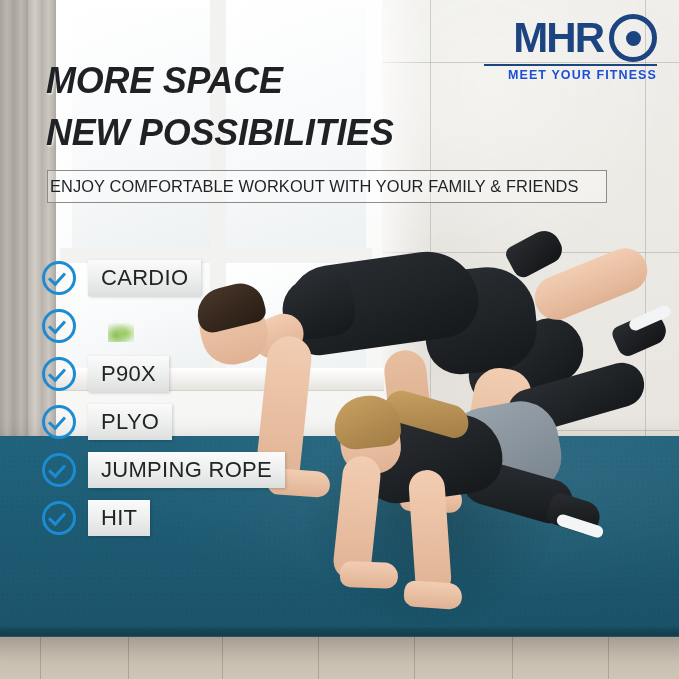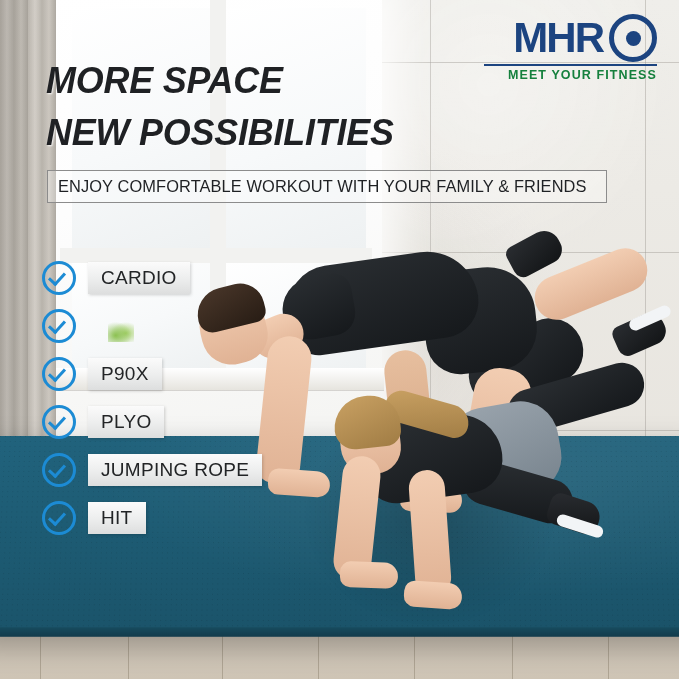--- a/index.html
+++ b/index.html
@@ -289,21 +289,21 @@
     display: flex; align-items: center; justify-content: center;
   }
   .logo-target-dot {
     width: 15px; height: 15px; border-radius: 50%; background: #1c4480;
   }
   .logo-rule {
     height: 2px; background: #1c4480; margin: 2px 0 2px auto; width: 100%;
   }
   .logo-tag {
     font-size: 12.5px; font-weight: 700; letter-spacing: 1.1px;
-    color: #15803d;
+    color: #1d4ed8;
     padding-left: 24px;
   }
 
   
   .headline {
     position: absolute; left: 46px; top: 58px;
     font-size: 37px; font-weight: 700; font-style: italic;
     letter-spacing: -0.2px; color: #1f2124; line-height: 1.26;
     text-shadow: 1px 1px 2px rgba(255,255,255,0.85);
     transform: scaleX(0.97);
@@ -317,21 +317,21 @@
   .subbar {
     position: absolute; left: 47px; top: 170px;
     width: 560px; height: 33px;
     border: 1px solid #8c8c8c;
     background: rgba(255,255,255,0.30);
     display: flex; align-items: center;
     box-sizing: border-box;
   }
   .subbar span {
     font-size: 16.4px; font-weight: 400; letter-spacing: 0.1px;
-    color: #1f2124; padding-left: 10px; white-space: nowrap;
+    color: #1f2124; padding-left: 2px; white-space: nowrap;
   }
 
   
   .features {
     position: absolute; left: 42px; top: 263px;
   }
   .feature {
     display: flex; align-items: center; gap: 12px;
     margin-bottom: 18px;
     height: 30px;
@@ -350,21 +350,21 @@
     width: 7px; height: 13px;
     border-right: 3px solid #1c8bd4;
     border-bottom: 3px solid #1c8bd4;
     transform: rotate(42deg);
   }
   .chip {
     display: inline-block;
     padding: 5px 13px 6px 13px;
     background: linear-gradient(180deg, #fbfbfb 0%, #eceded 55%, #dddede 100%);
     color: #222426;
-    font-size: 19px;
+    font-size: 22px;
     letter-spacing: 0.3px;
     box-shadow: 1px 1px 3px rgba(0,0,0,0.18);
     white-space: nowrap;
     line-height: 1.15;
   }
 </style>
 </head>
 <body>
 
 <div class="canvas">

